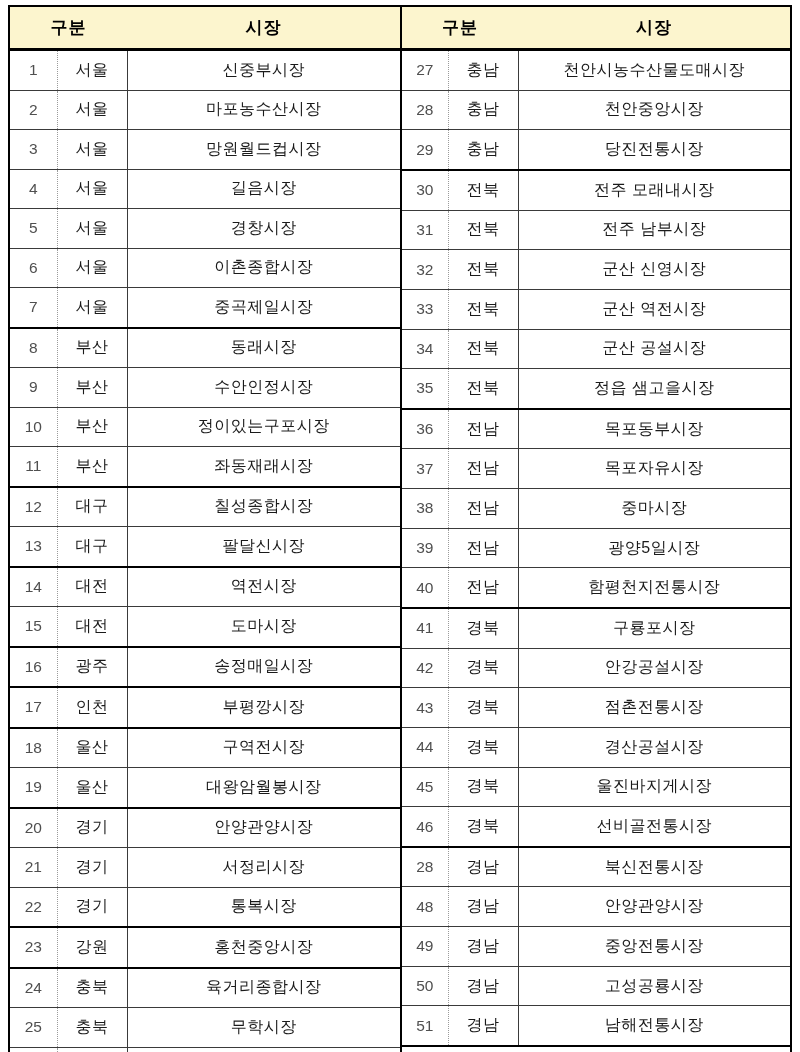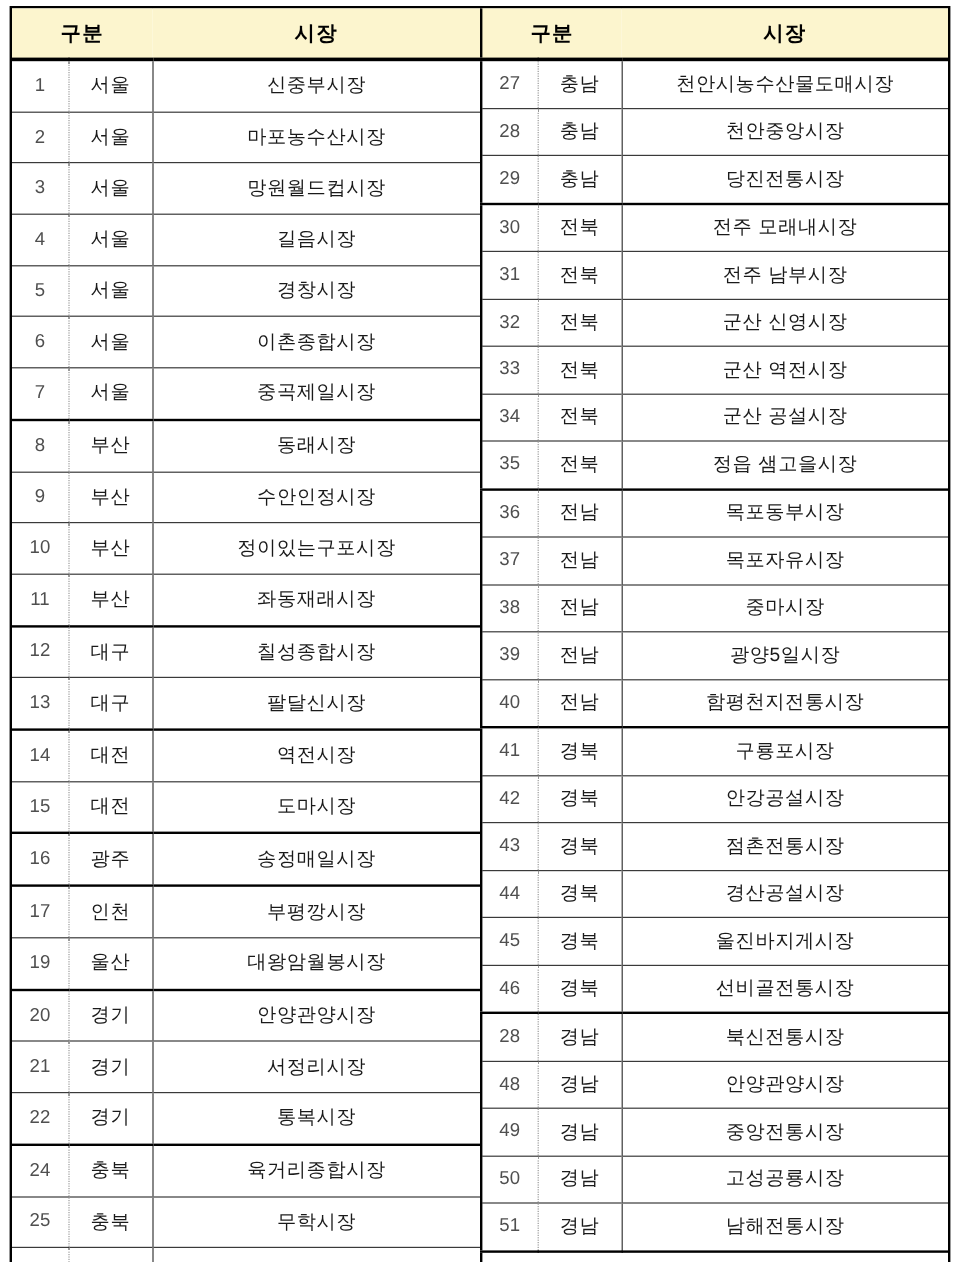--- a/index.html
+++ b/index.html
@@ -182,39 +182,49 @@
           <tr class="group-start">
             <td class="no">16</td>
             <td class="region">광주</td>
             <td class="market">송정매일시장</td>
           </tr>
           <tr class="group-start">
             <td class="no">17</td>
             <td class="region">인천</td>
             <td class="market">부평깡시장</td>
           </tr>
+          <tr class="group-start">
+            <td class="no">18</td>
+            <td class="region">울산</td>
+            <td class="market">구역전시장</td>
+          </tr>
           <tr>
             <td class="no">19</td>
             <td class="region">울산</td>
             <td class="market">대왕암월봉시장</td>
           </tr>
           <tr class="group-start">
             <td class="no">20</td>
             <td class="region">경기</td>
             <td class="market">안양관양시장</td>
           </tr>
           <tr>
             <td class="no">21</td>
             <td class="region">경기</td>
             <td class="market">서정리시장</td>
           </tr>
           <tr>
             <td class="no">22</td>
             <td class="region">경기</td>
             <td class="market">통복시장</td>
+          </tr>
+          <tr class="group-start">
+            <td class="no">23</td>
+            <td class="region">강원</td>
+            <td class="market">홍천중앙시장</td>
           </tr>
           <tr class="group-start">
             <td class="no">24</td>
             <td class="region">충북</td>
             <td class="market">육거리종합시장</td>
           </tr>
           <tr>
             <td class="no">25</td>
             <td class="region">충북</td>
             <td class="market">무학시장</td>

